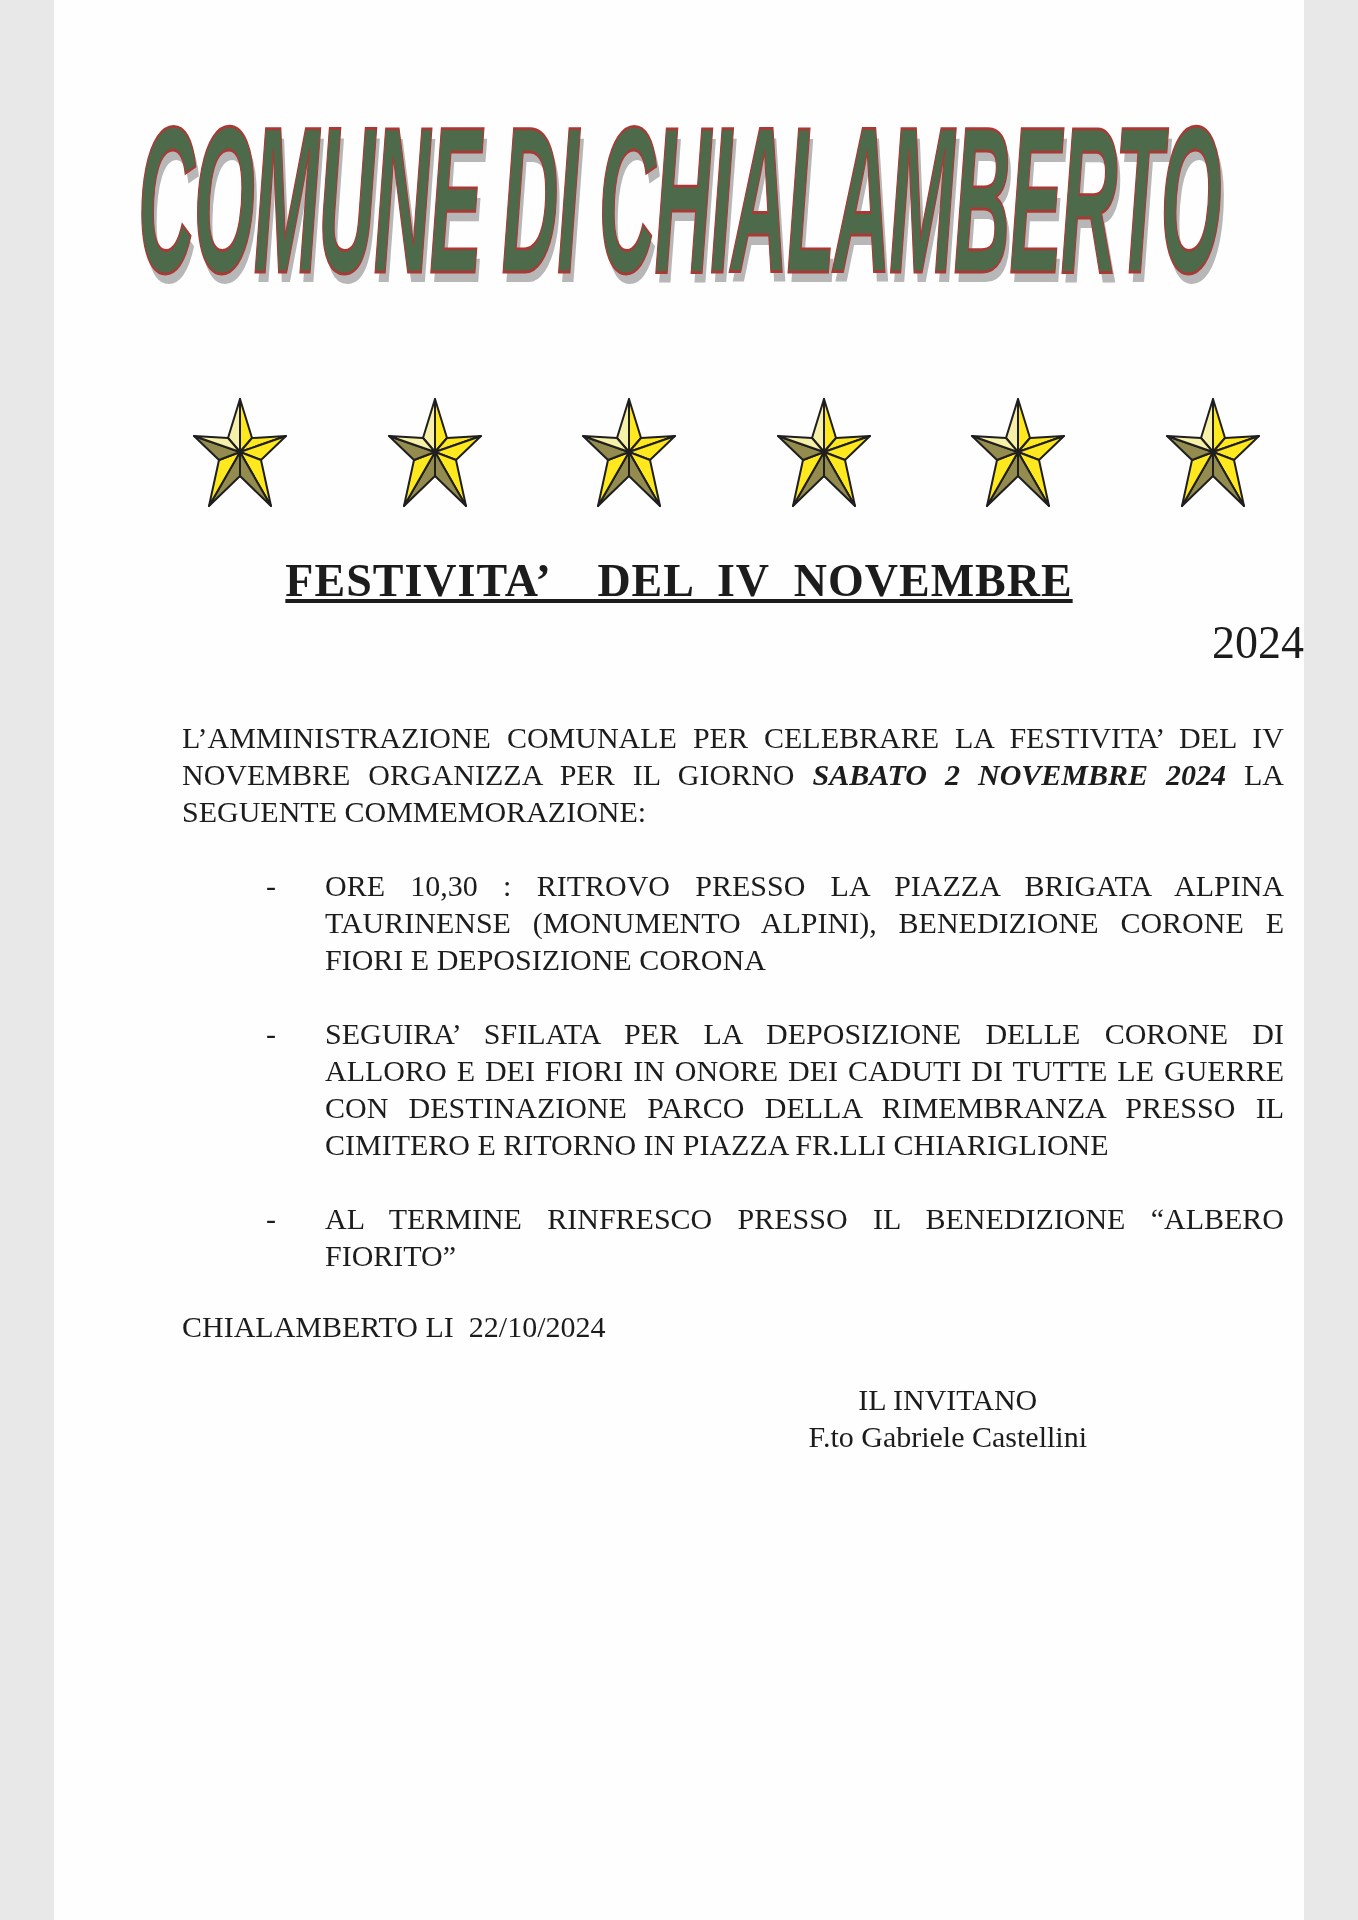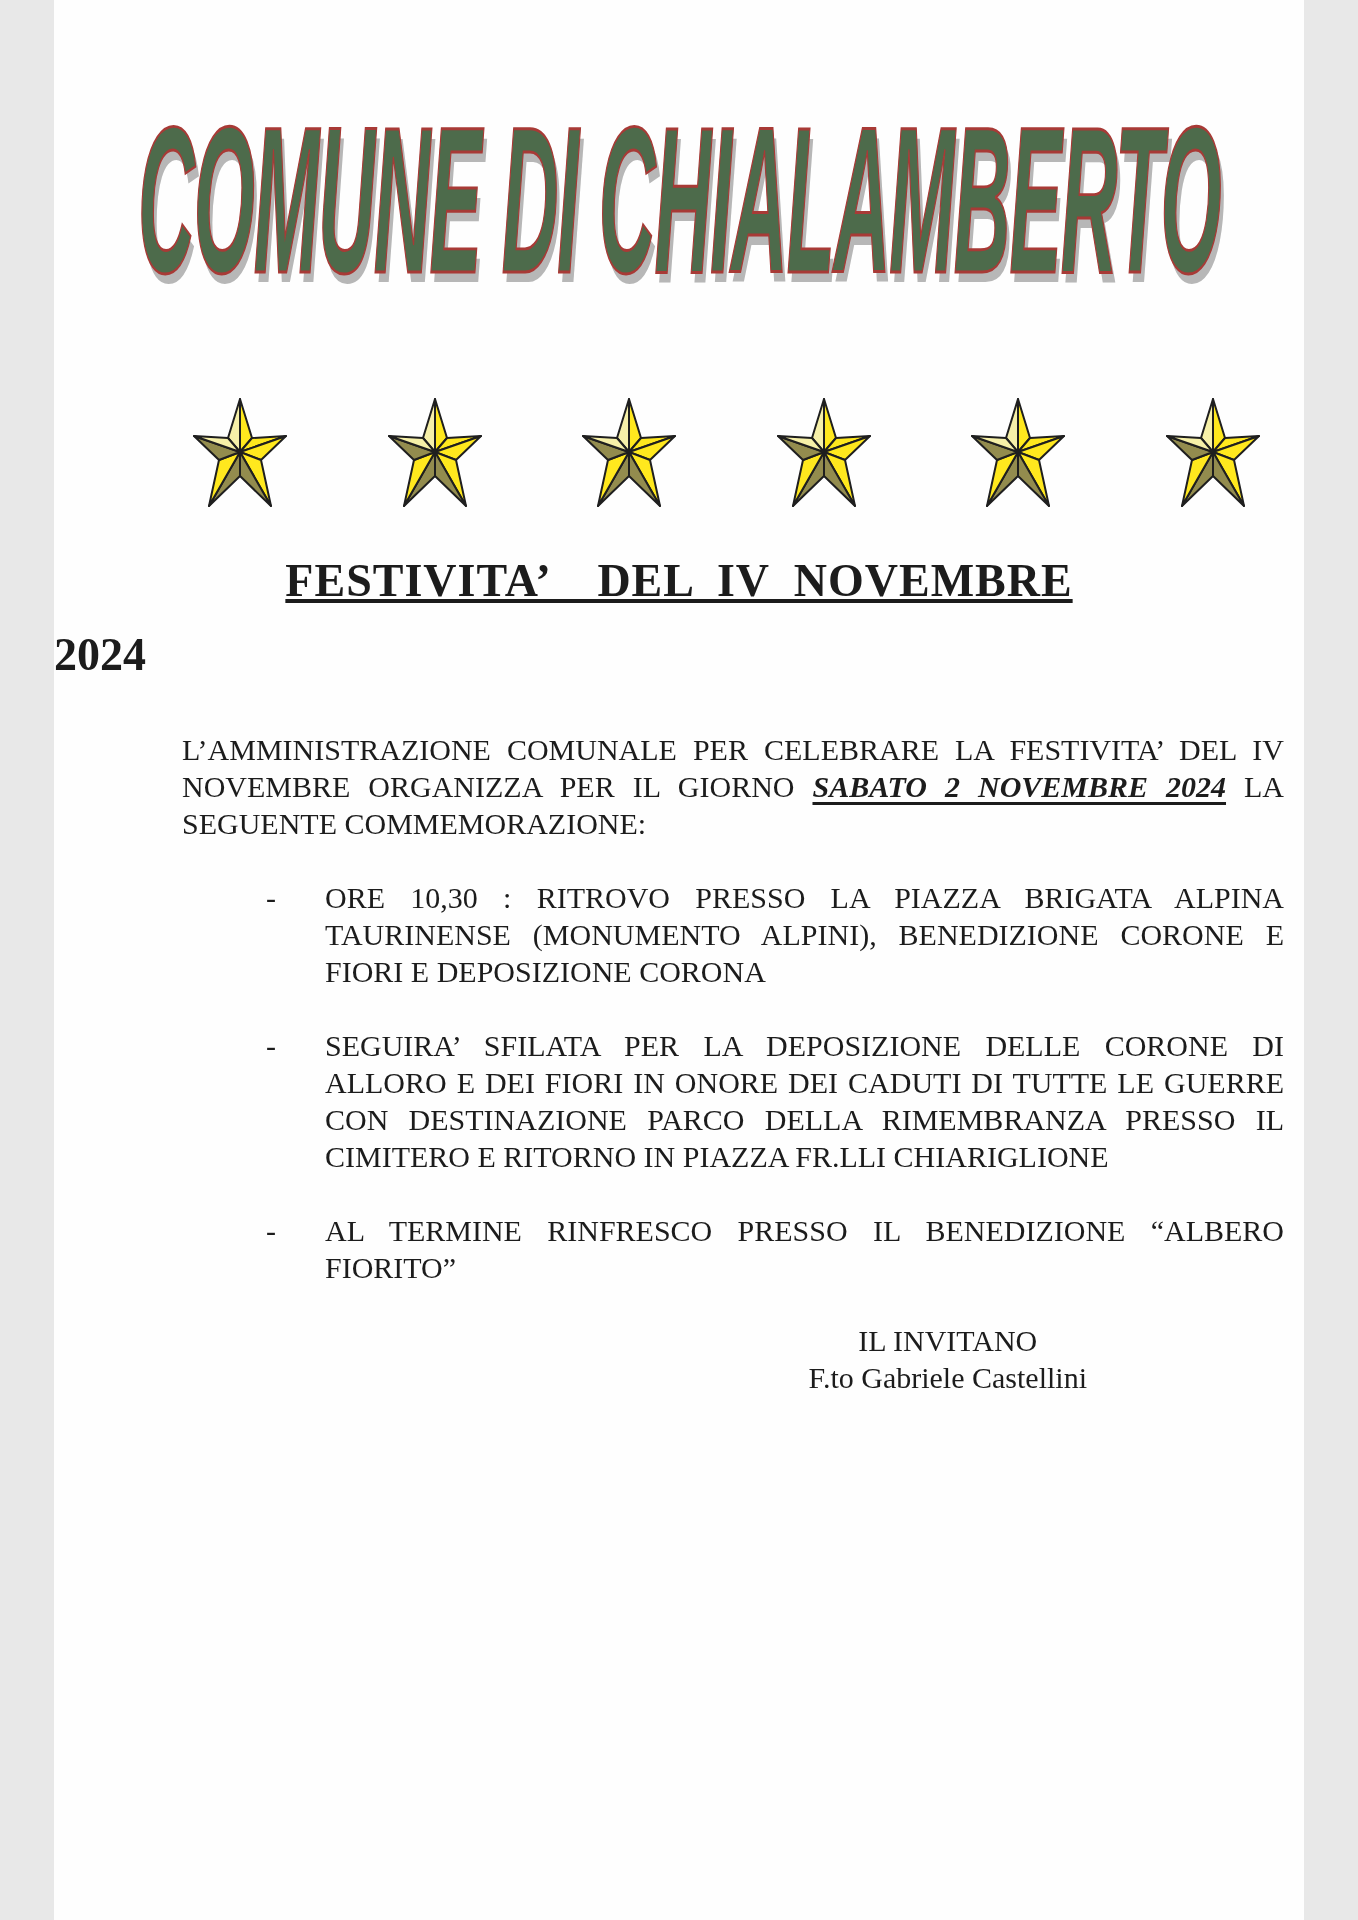--- a/index.html
+++ b/index.html
@@ -48,38 +48,37 @@
     text-align: center;
     font-weight: bold;
     font-size: 46px;
     line-height: 52px;
     letter-spacing: 1px;
     word-spacing: 12px;
     white-space: pre;
     text-decoration: underline;
   }
   .doc-year {
-    margin-top: 22px;
-    text-align: left;
-    font-weight: bold;
+    margin-top: 10px;
+    text-align: right;
+    font-weight: normal;
     font-size: 46px;
     line-height: 52px;
   }
   
   .content {
     margin-left: 128px;
     width: 1102px;
     font-size: 30px;
     line-height: 37px;
   }
   .intro { margin-top: 50px; text-align: justify; }
   .intro .highlight {
     font-weight: bold;
     font-style: italic;
-    text-decoration: underline;
     text-decoration-thickness: 3px;
     text-underline-offset: 5px;
   }
   .bullet { display: flex; padding-left: 84px; margin-top: 37px; }
   .bullet-marker { flex: 0 0 39px; }
   .bullet-text { flex: 1; text-align: justify; margin-left: 20px; }
   .closing { margin-top: 42px; text-align: justify; }
   .place-date { margin-top: 34px; white-space: pre; }
   .signature {
     margin-top: 36px;
@@ -208,20 +207,21 @@
         <span class="bullet-marker">-</span>
         <span class="bullet-text">SEGUIRA’ SFILATA PER LA DEPOSIZIONE DELLE CORONE DI ALLORO E DEI FIORI IN ONORE DEI CADUTI DI TUTTE LE GUERRE CON DESTINAZIONE PARCO DELLA RIMEMBRANZA PRESSO IL CIMITERO E RITORNO IN PIAZZA FR.LLI CHIARIGLIONE</span>
       </div>
       <div class="bullet">
         <span class="bullet-marker">-</span>
         <span class="bullet-text">AL TERMINE RINFRESCO PRESSO IL BENEDIZIONE “ALBERO FIORITO”</span>
       </div>
     </div>
 
 
+    <div class="place-date">CHIALAMBERTO LI  22/10/2024</div>
 
     <div class="signature">
       <span class="role">IL INVITANO</span>
       <span class="name">F.to Gabriele Castellini</span>
     </div>
 
   </div>
 </div>
 
 </body></html>

